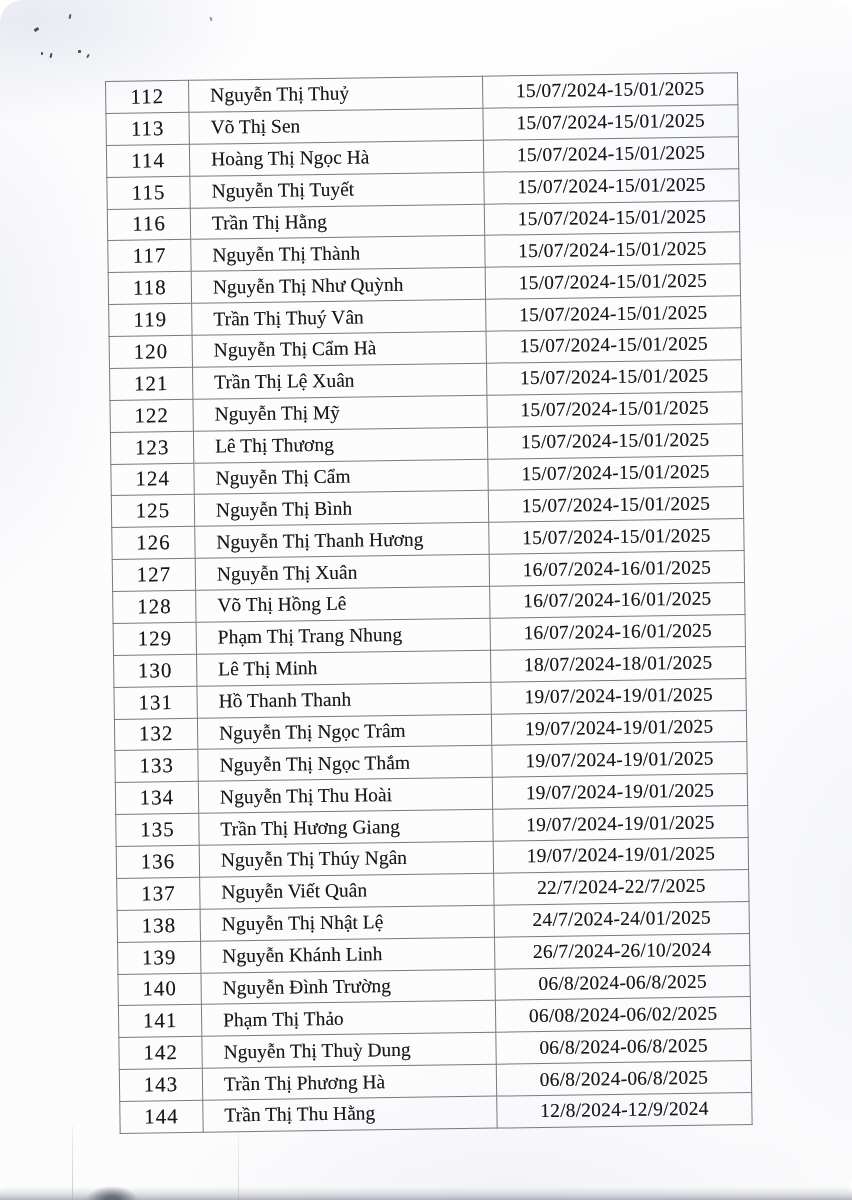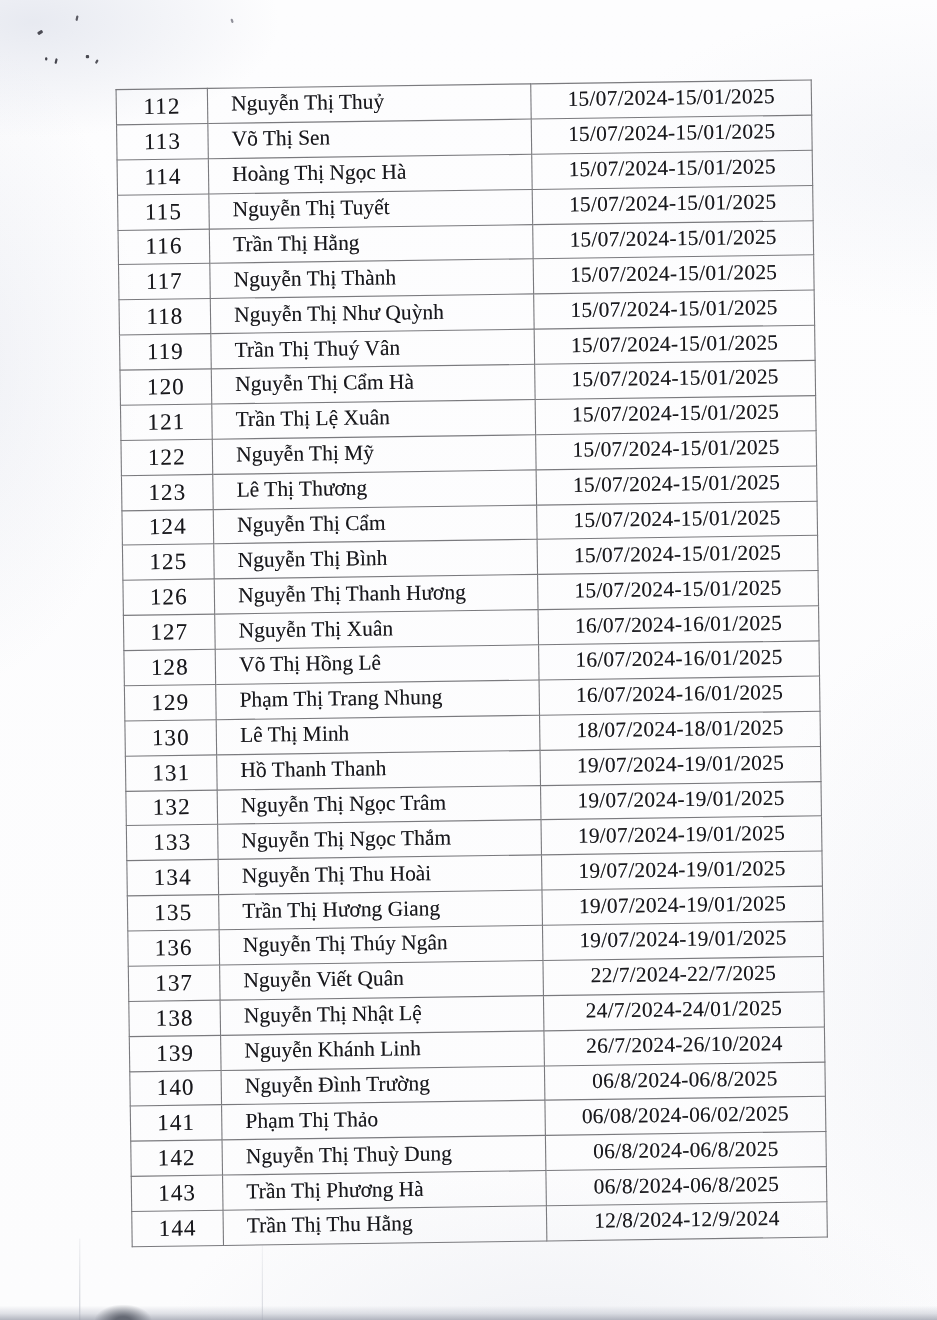--- a/index.html
+++ b/index.html
@@ -11,20 +11,21 @@
   
   .page{
     position:absolute;left:0;top:0;width:852px;height:1200px;
     background:
       radial-gradient(ellipse 320px 150px at 30px 20px,  rgba(199,205,221,0.40), rgba(199,205,221,0) 70%),
       radial-gradient(ellipse 240px 420px at -40px 330px, rgba(206,211,225,0.30), rgba(206,211,225,0) 70%),
       radial-gradient(ellipse 420px 200px at 100% 12%,   rgba(216,221,233,0.22), rgba(216,221,233,0) 72%),
       radial-gradient(ellipse 520px 240px at 60% 102%,   rgba(206,211,223,0.26), rgba(206,211,223,0) 70%),
       radial-gradient(ellipse 300px 500px at 103% 75%,   rgba(212,217,229,0.22), rgba(212,217,229,0) 70%),
       linear-gradient(#fdfdfe,#fcfcfd);
+    border-radius: 23px;
   }
   
   .bottom-band{
     position:absolute;left:0;bottom:0;width:852px;height:13px;
     background:linear-gradient(to bottom, rgba(185,189,200,0) 0%, rgba(185,189,200,0.45) 55%, rgba(160,164,176,0.8) 100%);
   }
   .corner-shadow{
     position:absolute;left:86px;bottom:0;width:52px;height:14px;
     background:radial-gradient(ellipse at 50% 110%, rgba(90,94,105,0.9) 20%, rgba(90,94,105,0) 72%);
   }

